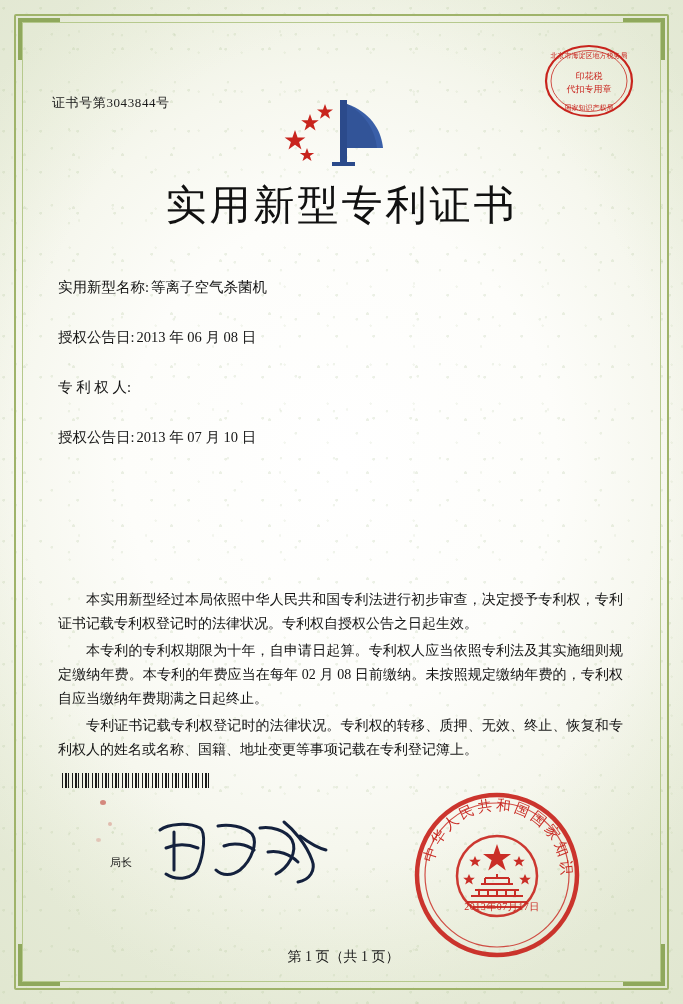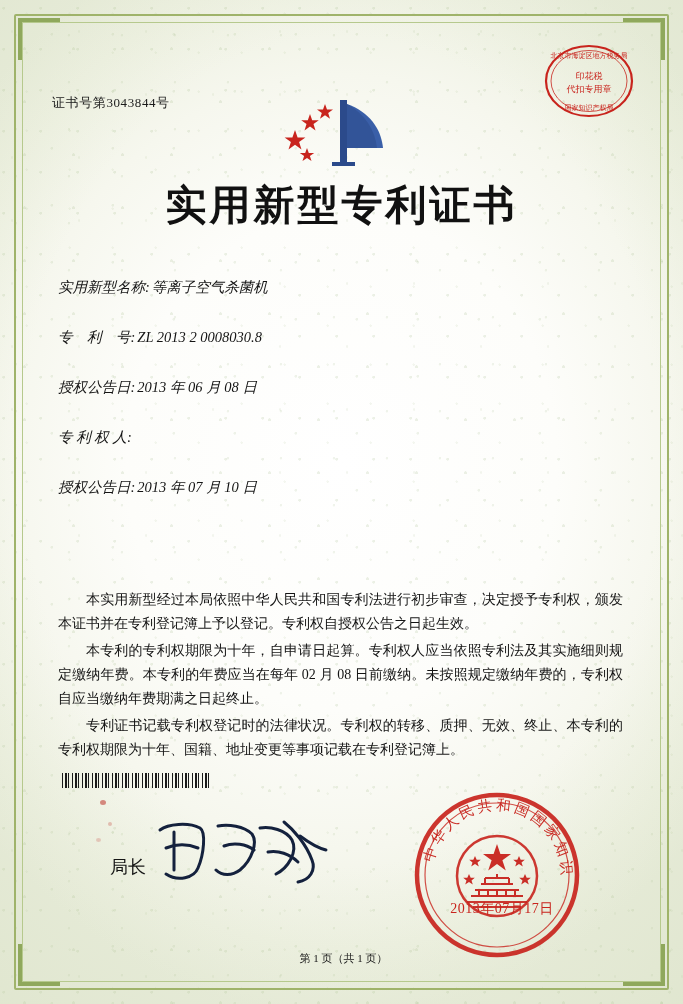--- a/index.html
+++ b/index.html
@@ -80,39 +80,38 @@
     height: 78px;
   }
 
   .title {
     position: absolute;
     left: 0;
     right: 0;
     top: 178px;
     text-align: center;
     font-size: 41px;
-    font-weight: bold;
+    font-weight: normal;
     letter-spacing: 3px;
     color: #111111;
     font-family: "Liberation Serif", "DejaVu Serif", serif;
   }
 
   .fields {
     position: absolute;
     left: 58px;
     top: 278px;
     width: 560px;
   }
   .field-row {
     display: flex;
     align-items: baseline;
     margin-bottom: 31px;
     font-size: 14.5px;
     color: #141414;
-    font-style: italic;
   }
   .field-label {
     white-space: nowrap;
   }
   .field-value {
     white-space: nowrap;
     margin-left: 2px;
     text-align: center;
   }
 
@@ -142,21 +141,21 @@
       #1a1a1a 0px, #1a1a1a 1px, transparent 1px, transparent 3px,
       #1a1a1a 3px, #1a1a1a 5px, transparent 5px, transparent 6px,
       #1a1a1a 6px, #1a1a1a 7px, transparent 7px, transparent 10px
     );
   }
 
   .director-label {
     position: absolute;
     left: 110px;
     top: 855px;
-    font-size: 18px;
+    font-size: 11px;
     color: #141414;
   }
   .signature {
     position: absolute;
     left: 152px;
     top: 812px;
     width: 180px;
     height: 80px;
   }
 
@@ -166,39 +165,39 @@
     top: 790px;
     width: 170px;
     height: 170px;
   }
   .seal-date {
     position: absolute;
     left: 412px;
     top: 900px;
     width: 180px;
     text-align: center;
-    font-size: 14px;
+    font-size: 10px;
     color: #c8241d;
     letter-spacing: 0.5px;
   }
   .small-seal {
     position: absolute;
     right: 48px;
     top: 42px;
     width: 92px;
     height: 78px;
   }
 
   .footer {
     position: absolute;
     left: 4px;
     right: 0;
     bottom: 38px;
     text-align: center;
-    font-size: 11px;
+    font-size: 14px;
     color: #1a1a1a;
   }
 
   .ink-dot {
     position: absolute;
     border-radius: 50%;
     background: rgba(190, 50, 40, 0.55);
     pointer-events: none;
   }
 </style>
@@ -245,40 +244,36 @@
   </div>
 
   <div class="title">实用新型专利证书</div>
 
   <div class="fields">
     <div class="field-row">
       <span class="field-label">实用新型名称:</span>
       <span class="field-value">等离子空气杀菌机</span>
     </div>
     <div class="field-row">
-      <span class="field-label">专　利　号:</span>
-      <span class="field-value">ZL 2013 2 0008030.8</span>
-    </div>
-    <div class="field-row">
       <span class="field-label">授权公告日:</span>
       <span class="field-value">2013 年 06 月 08 日</span>
     </div>
     <div class="field-row">
       <span class="field-label">专 利 权 人:</span>
     </div>
     <div class="field-row">
       <span class="field-label">授权公告日:</span>
       <span class="field-value">2013 年 07 月 10 日</span>
     </div>
   </div>
 
   <div class="body-text">
-    <p>本实用新型经过本局依照中华人民共和国专利法进行初步审查，决定授予专利权，颁发本证书并在专利登记簿上予以登记。专利权自授权公告之日起生效。</p>
+    <p>本实用新型经过本局依照中华人民共和国专利法进行初步审查，决定授予专利权，专利证书记载专利权登记时的法律状况。专利权自授权公告之日起生效。</p>
     <p>本专利的专利权期限为十年，自申请日起算。专利权人应当依照专利法及其实施细则规定缴纳年费。本专利的年费应当在每年 02 月 08 日前缴纳。未按照规定缴纳年费的，专利权自应当缴纳年费期满之日起终止。</p>
-    <p>专利证书记载专利权登记时的法律状况。专利权的转移、质押、无效、终止、本专利的专利权期限为十年、国籍、地址变更等事项记载在专利登记簿上。</p>
+    <p>专利证书记载专利权登记时的法律状况。专利权的转移、质押、无效、终止、恢复和专利权人的姓名或名称、国籍、地址变更等事项记载在专利登记簿上。</p>
   </div>
 
   <div class="barcode"></div>
 
   <div class="ink-dot" style="left:100px; top:800px; width:6px; height:5px;"></div>
   <div class="ink-dot" style="left:108px; top:822px; width:4px; height:4px; opacity:0.5;"></div>
   <div class="ink-dot" style="left:96px; top:838px; width:5px; height:4px; opacity:0.4;"></div>
 
   <div class="director-label">局长</div>
 

